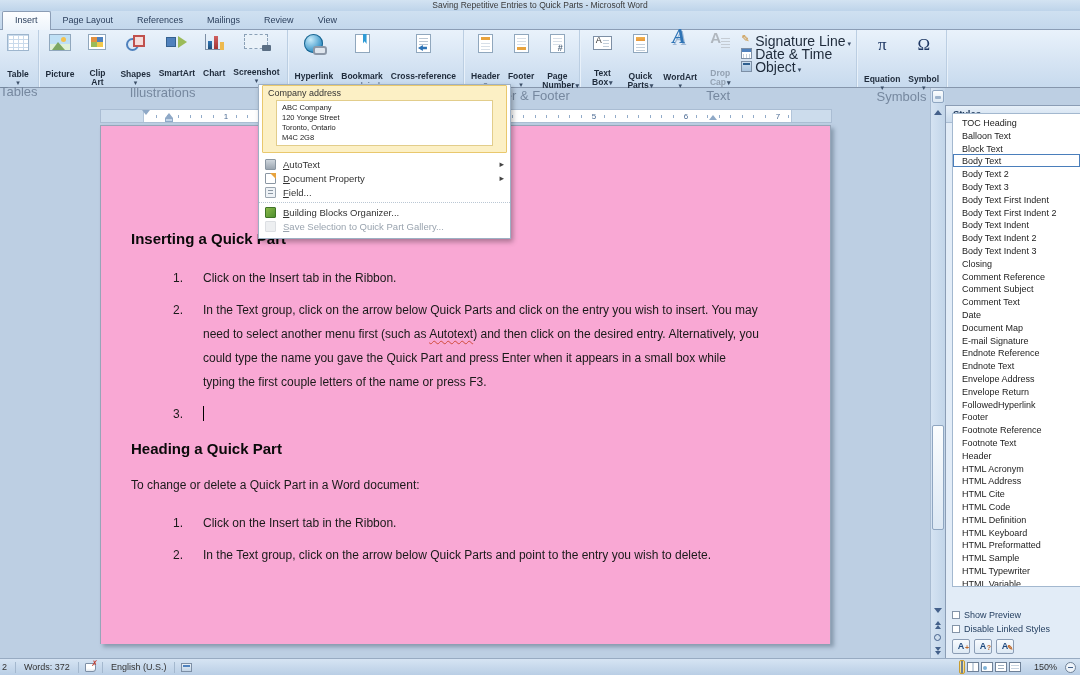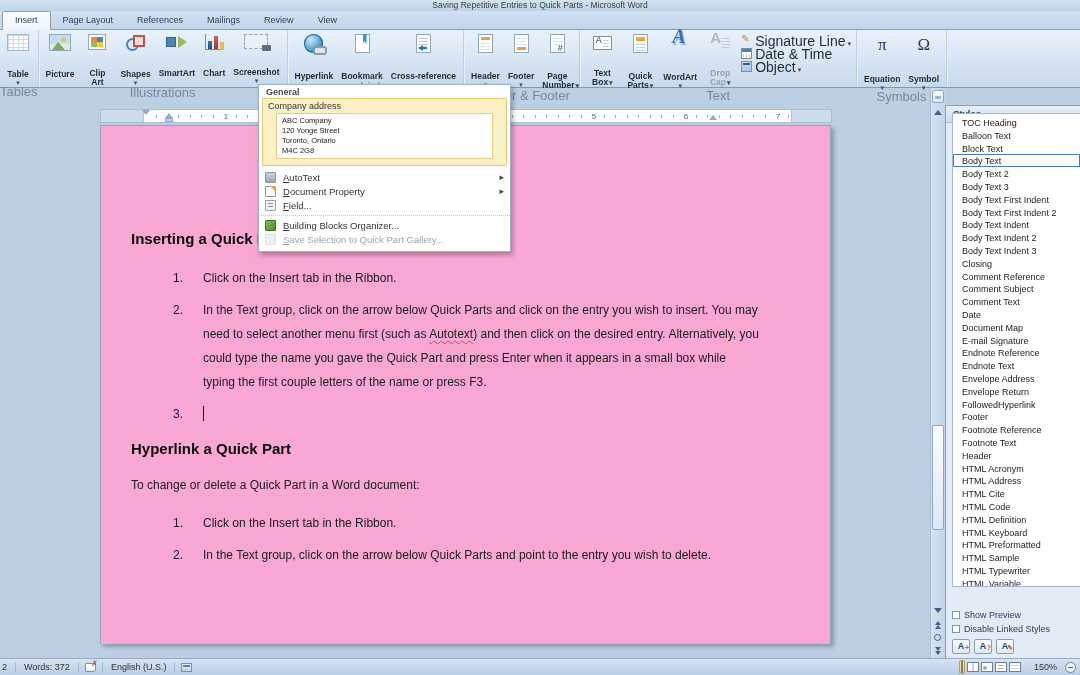--- a/index.html
+++ b/index.html
@@ -389,37 +389,36 @@
         </div>
         <div class="doc-li">
           <span class="num">2.</span>
           <span class="li-text"><span>In the Text group, click on the arrow below Quick Parts and click on the entry you wish to insert. You may need to select another menu first (such as </span><span class="squiggly">Autotext</span><span>) and then click on the desired entry. Alternatively, you could type the name you gave the Quick Part and press Enter when it appears in a small box while typing the first couple letters of the name or press F3.</span></span>
         </div>
         <div class="doc-li">
           <span class="num">3.</span>
           <span class="li-text"><span class="caret"></span></span>
         </div>
       </div>
-      <div class="doc-h doc-h2">Hyperlink a Quick Part</div>
+      <div class="doc-h doc-h2">Heading a Quick Part</div>
       <div class="doc-p">To change or delete a Quick Part in a Word document:</div>
       <div class="doc-list">
         <div class="doc-li">
           <span class="num">1.</span>
           <span class="li-text">Click on the Insert tab in the Ribbon.</span>
         </div>
         <div class="doc-li">
           <span class="num">2.</span>
           <span class="li-text">In the Text group, click on the arrow below Quick Parts and point to the entry you wish to delete.</span>
         </div>
       </div>
     </div>
   </div>
 
   <div class="qp-menu">
-    <div class="qp-cat">General</div>
     <div class="qp-gallery">
       <div class="qp-gal-title">Company address</div>
       <div class="qp-preview">
 
       <div class="qp-line">ABC Company</div>
           <div class="qp-line">120 Yonge Street</div>
           <div class="qp-line">Toronto, Ontario</div>
           <div class="qp-line">M4C 2G8</div>
         </div>
     </div>

